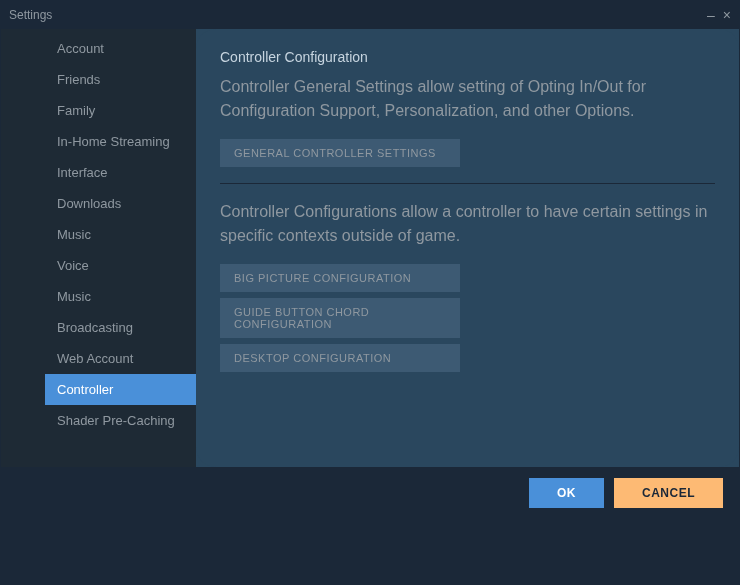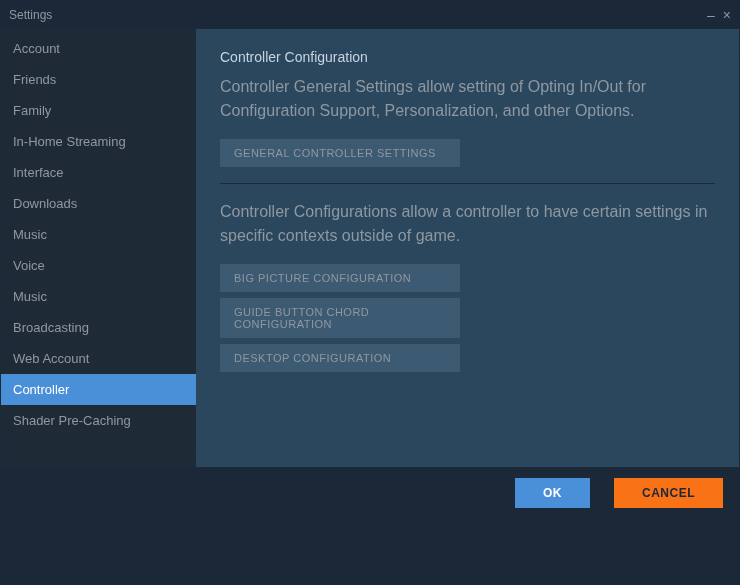--- a/index.html
+++ b/index.html
@@ -66,20 +66,21 @@
       overflow-y: auto;
       padding: 4px 0;
     }
 
     .sidebar-item {
       padding: 8px 12px;
       cursor: pointer;
       color: #8f98a0;
       font-size: 13px;
       white-space: nowrap;
+      margin-left: 44px;
     }
 
     .sidebar-item.active {
       background: #4a90d9;
       color: #ffffff;
     }
 
     .main-panel {
       flex: 1;
       background: #2a475e;
@@ -122,41 +123,41 @@
       margin: 16px 0;
     }
 
     .bottom-bar {
       height: 52px;
       background: #1b2838;
       display: flex;
       align-items: center;
       justify-content: flex-end;
       padding: 0 16px;
-      gap: 24px;
+      gap: 10px;
       flex-shrink: 0;
     }
 
     .bottom-btn {
       padding: 8px 28px;
       font-size: 12px;
       font-weight: bold;
       letter-spacing: 0.5px;
       cursor: pointer;
       border: none;
       text-transform: uppercase;
     }
 
     .btn-ok {
       background: #4a90d9;
       color: #ffffff;
     }
 
     .btn-cancel {
-      background: #f97316;
+      background: #fdba74;
       color: #1b2838;
     }
   </style>
 </head>
 <body>
 
 <div class="window">
 
   <div class="title-bar">
     <span class="title-bar-title">Settings</span>

